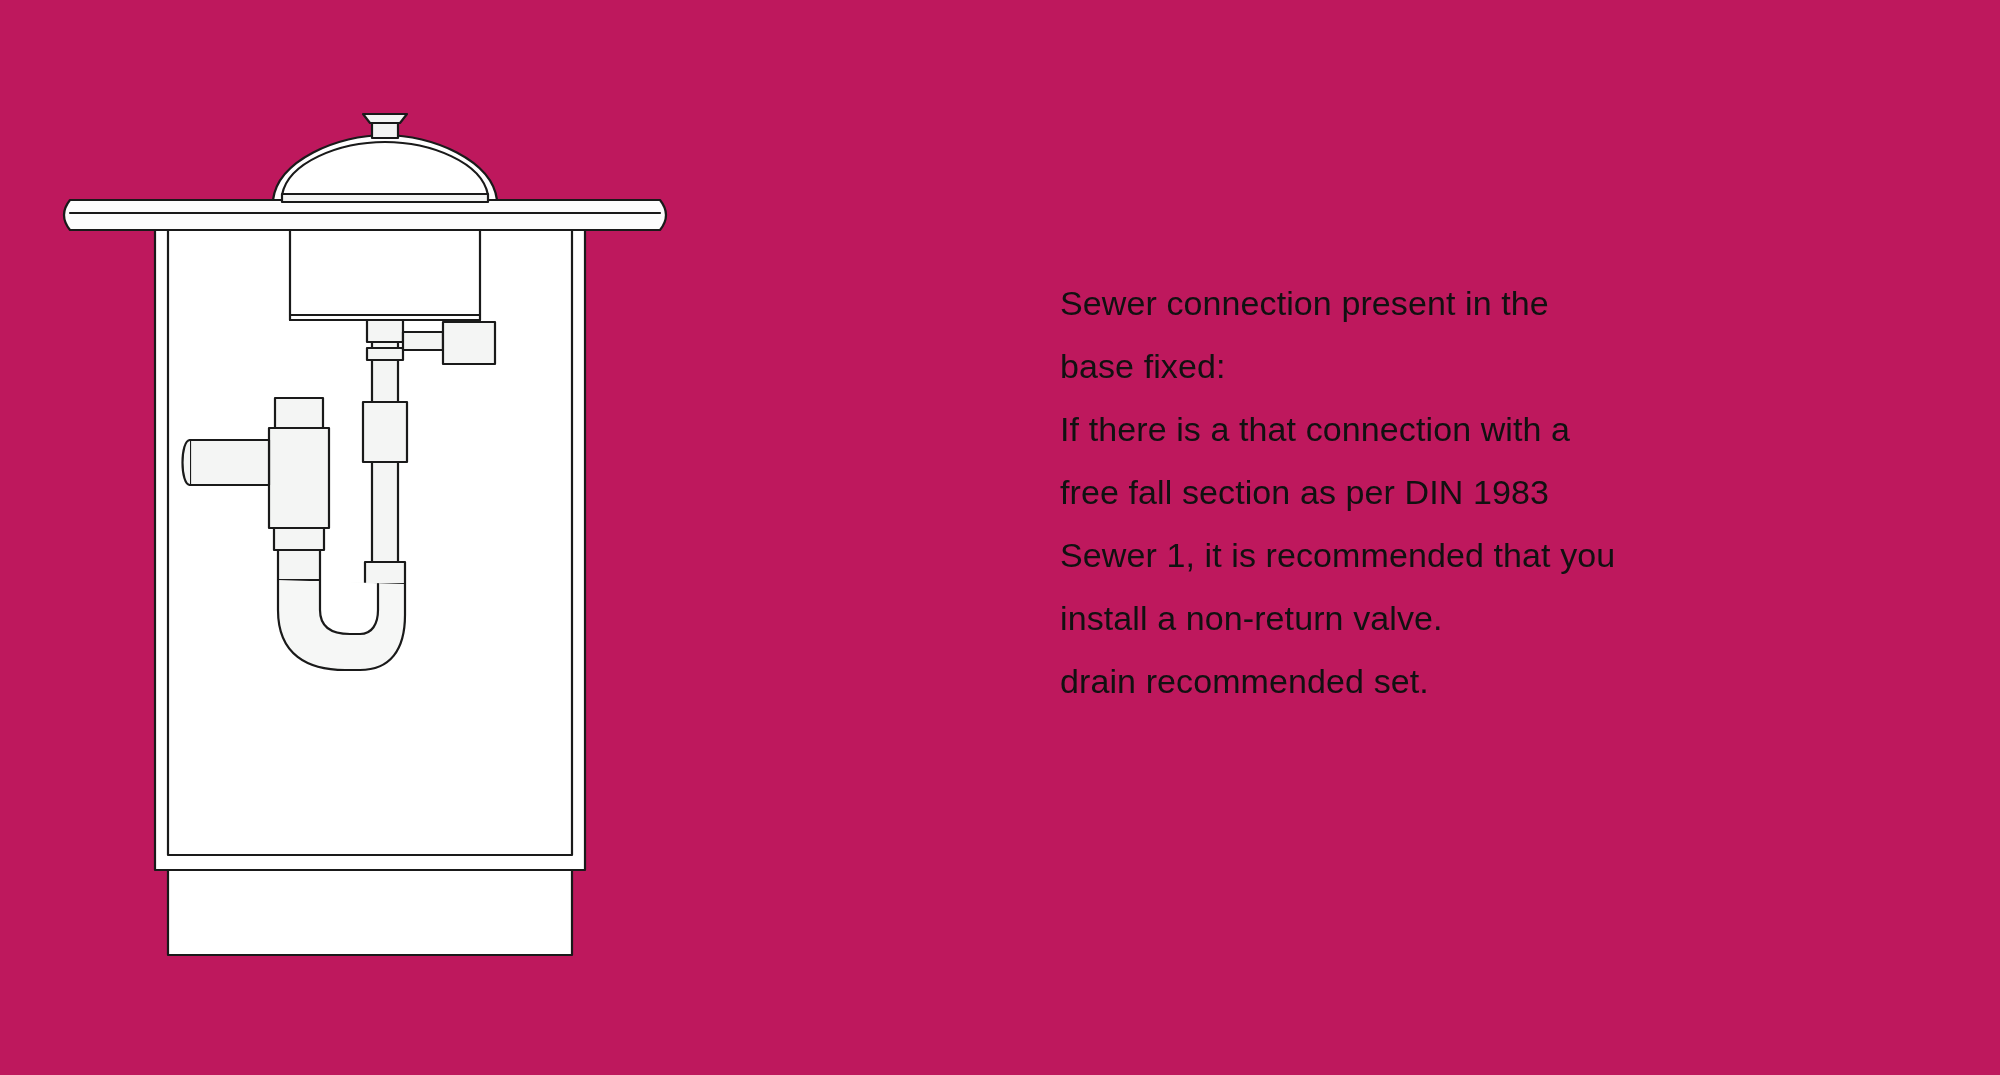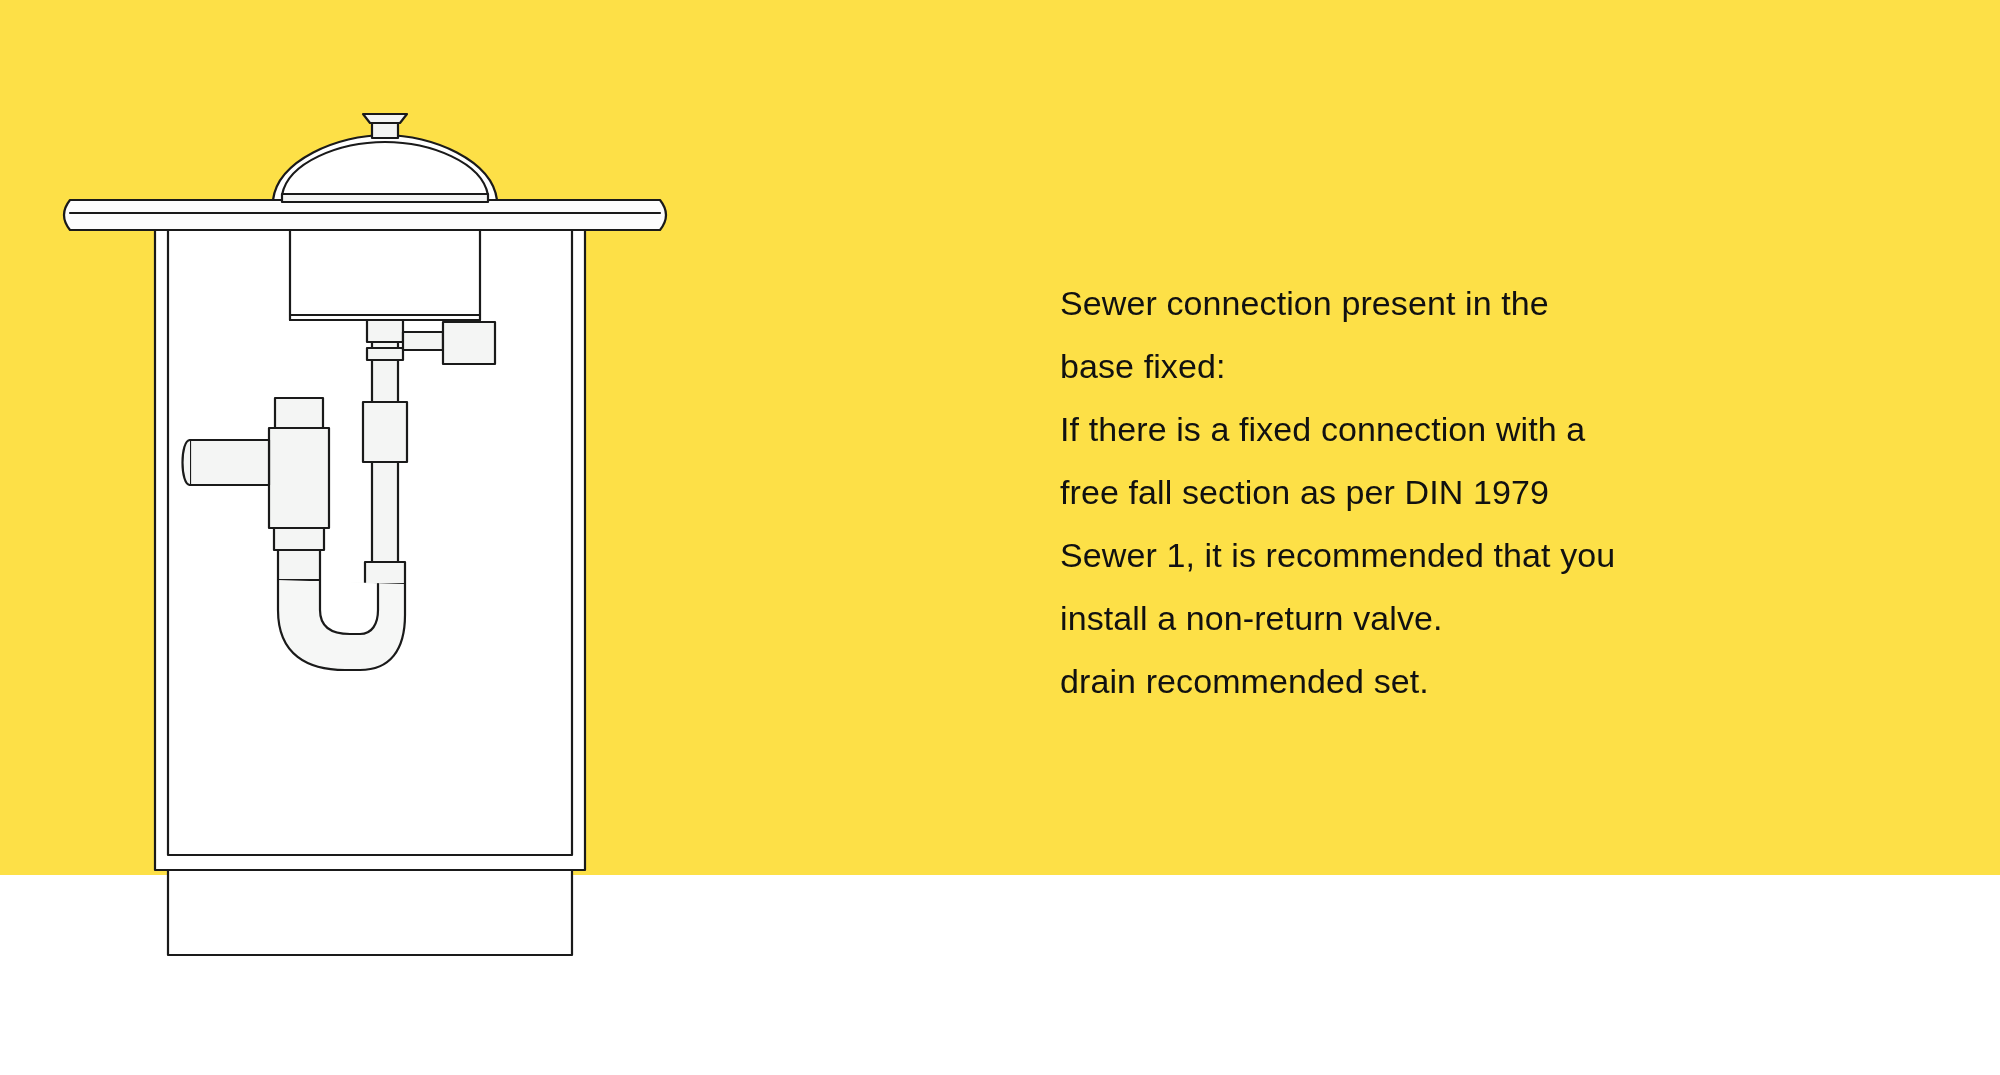--- a/index.html
+++ b/index.html
@@ -10,22 +10,22 @@
   body {
     width: 2000px;
     height: 1075px;
     font-family: "Liberation Sans", sans-serif;
     color: #111111;
     overflow: hidden;
   }
   .page {
     position: relative;
     width: 2000px;
-    height: 875px;
-    background: #fde047;
+    height: 1075px;
+    background: #be185d;
     text-decoration: underline;
   }
   .illustration {
     position: absolute;
     left: 60px;
     top: 110px;
     width: 820px;
     height: 900px;
   }
   .illustration svg {
@@ -119,20 +119,20 @@
           <path d="M260 470 L260 500 C260 518 272 524 290 524 L300 524 C312 524 318 514 318 500 L318 474" fill="#ffffff"></path>
         </g>
 
       </g>
     </svg>
   </div>
 
   <div class="instruction-block">
     <div class="instruction-line">Sewer connection present in the</div>
     <div class="instruction-line">base fixed:</div>
-    <div class="instruction-line">If there is a fixed connection with a</div>
-    <div class="instruction-line">free fall section as per DIN 1979</div>
+    <div class="instruction-line">If there is a that connection with a</div>
+    <div class="instruction-line">free fall section as per DIN 1983</div>
     <div class="instruction-line">Sewer 1, it is recommended that you</div>
     <div class="instruction-line">install a non-return valve.</div>
     <div class="instruction-line">drain recommended set.</div>
   </div>
 
 </div>
 
 </body></html>

